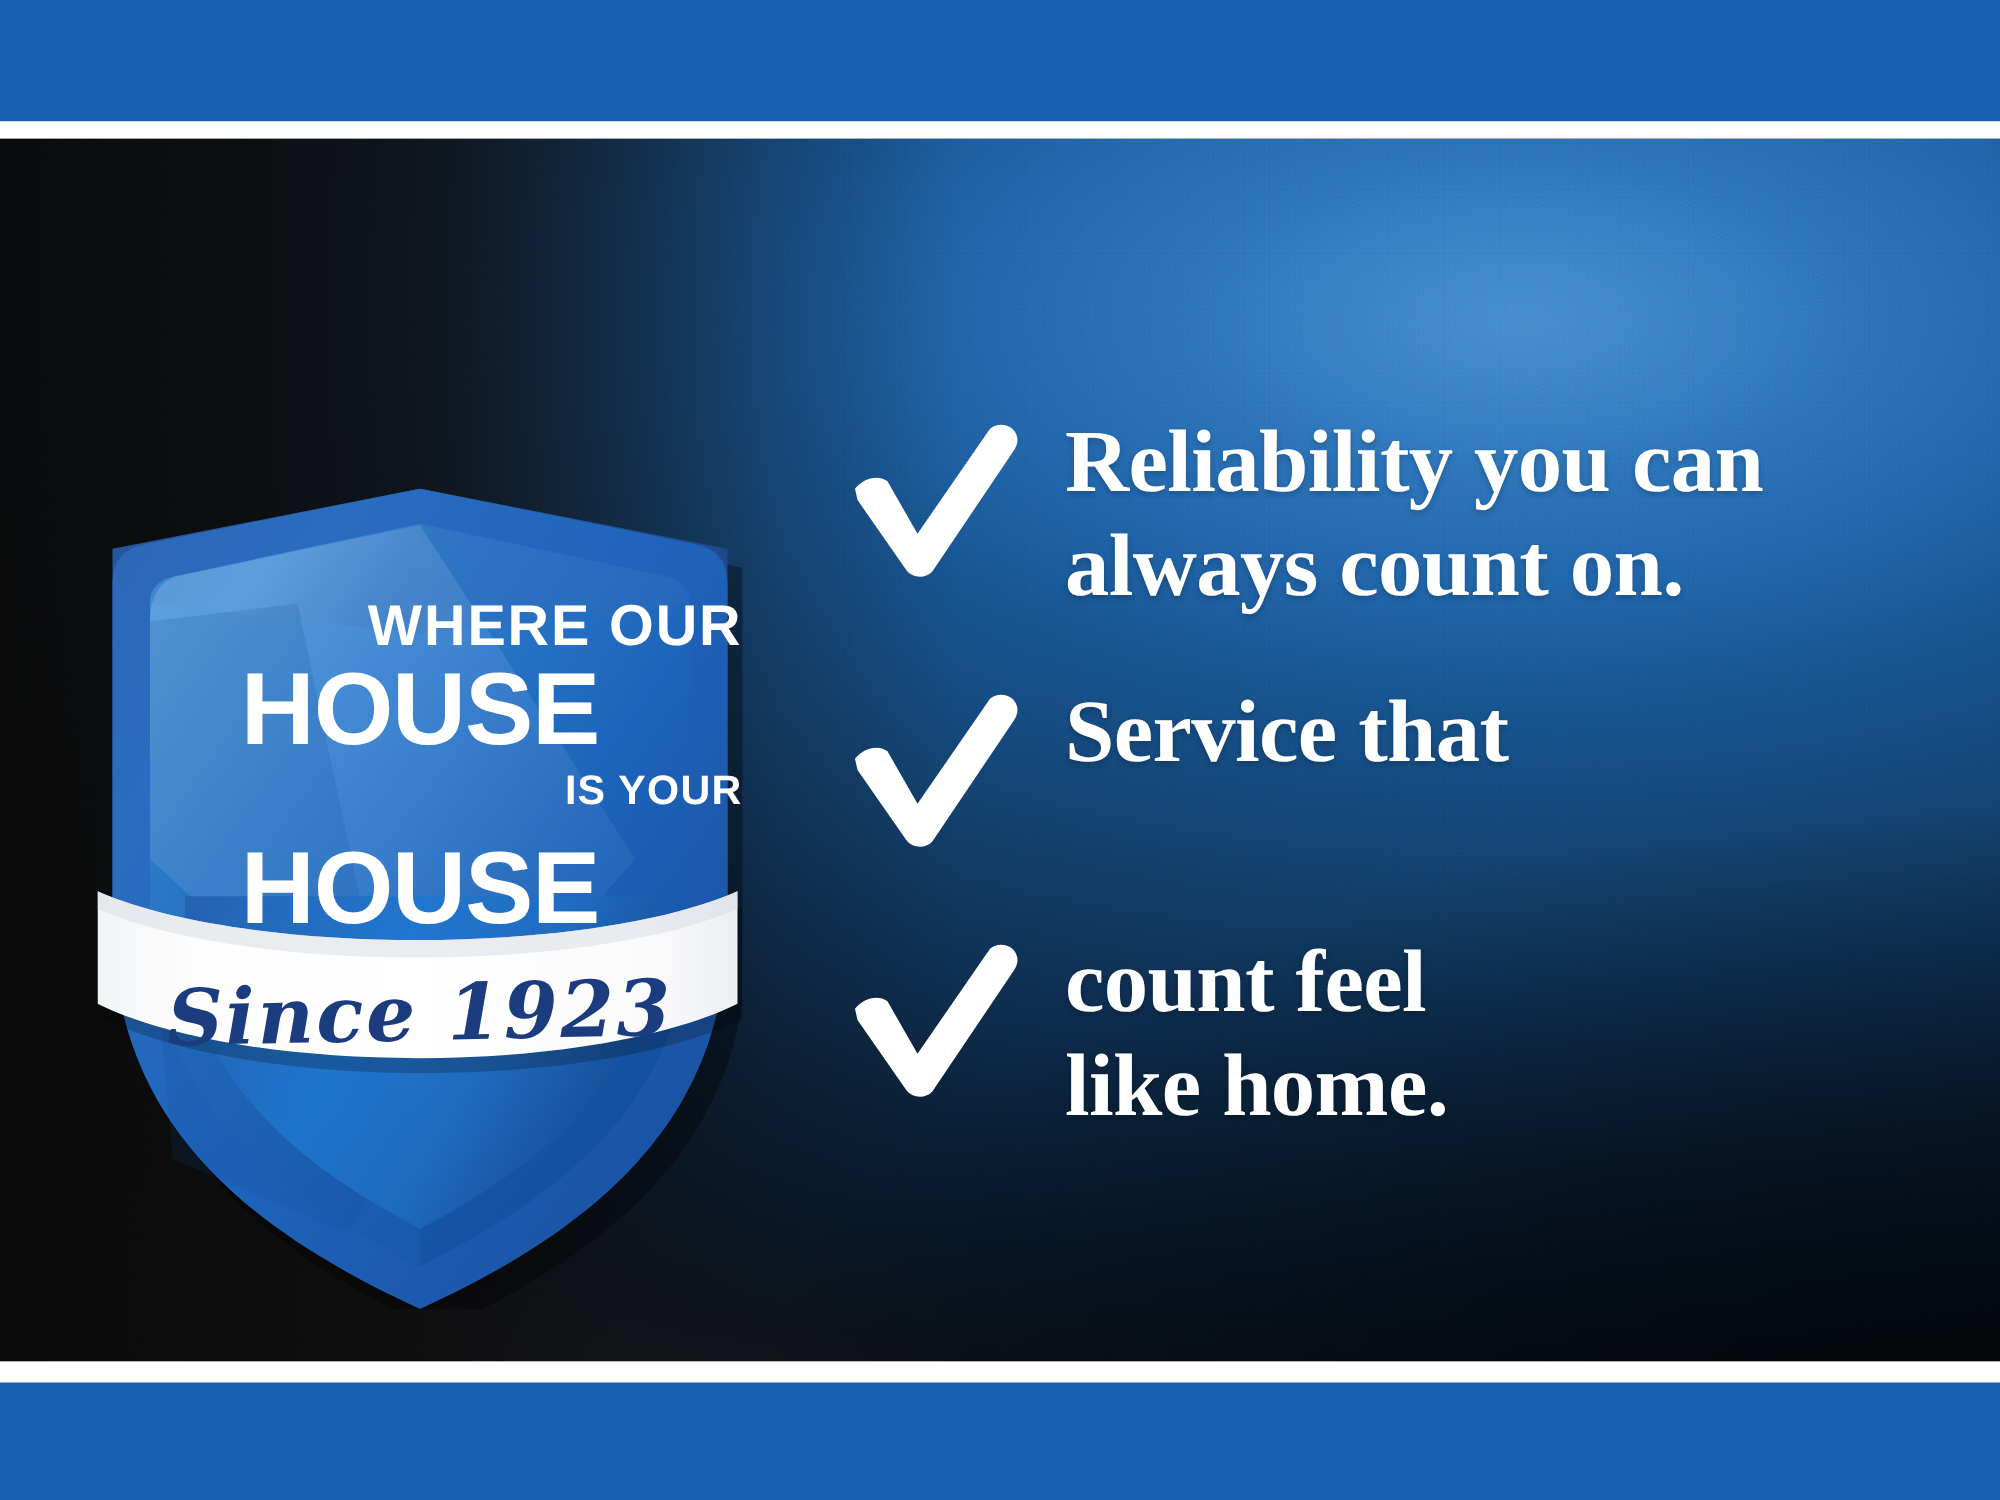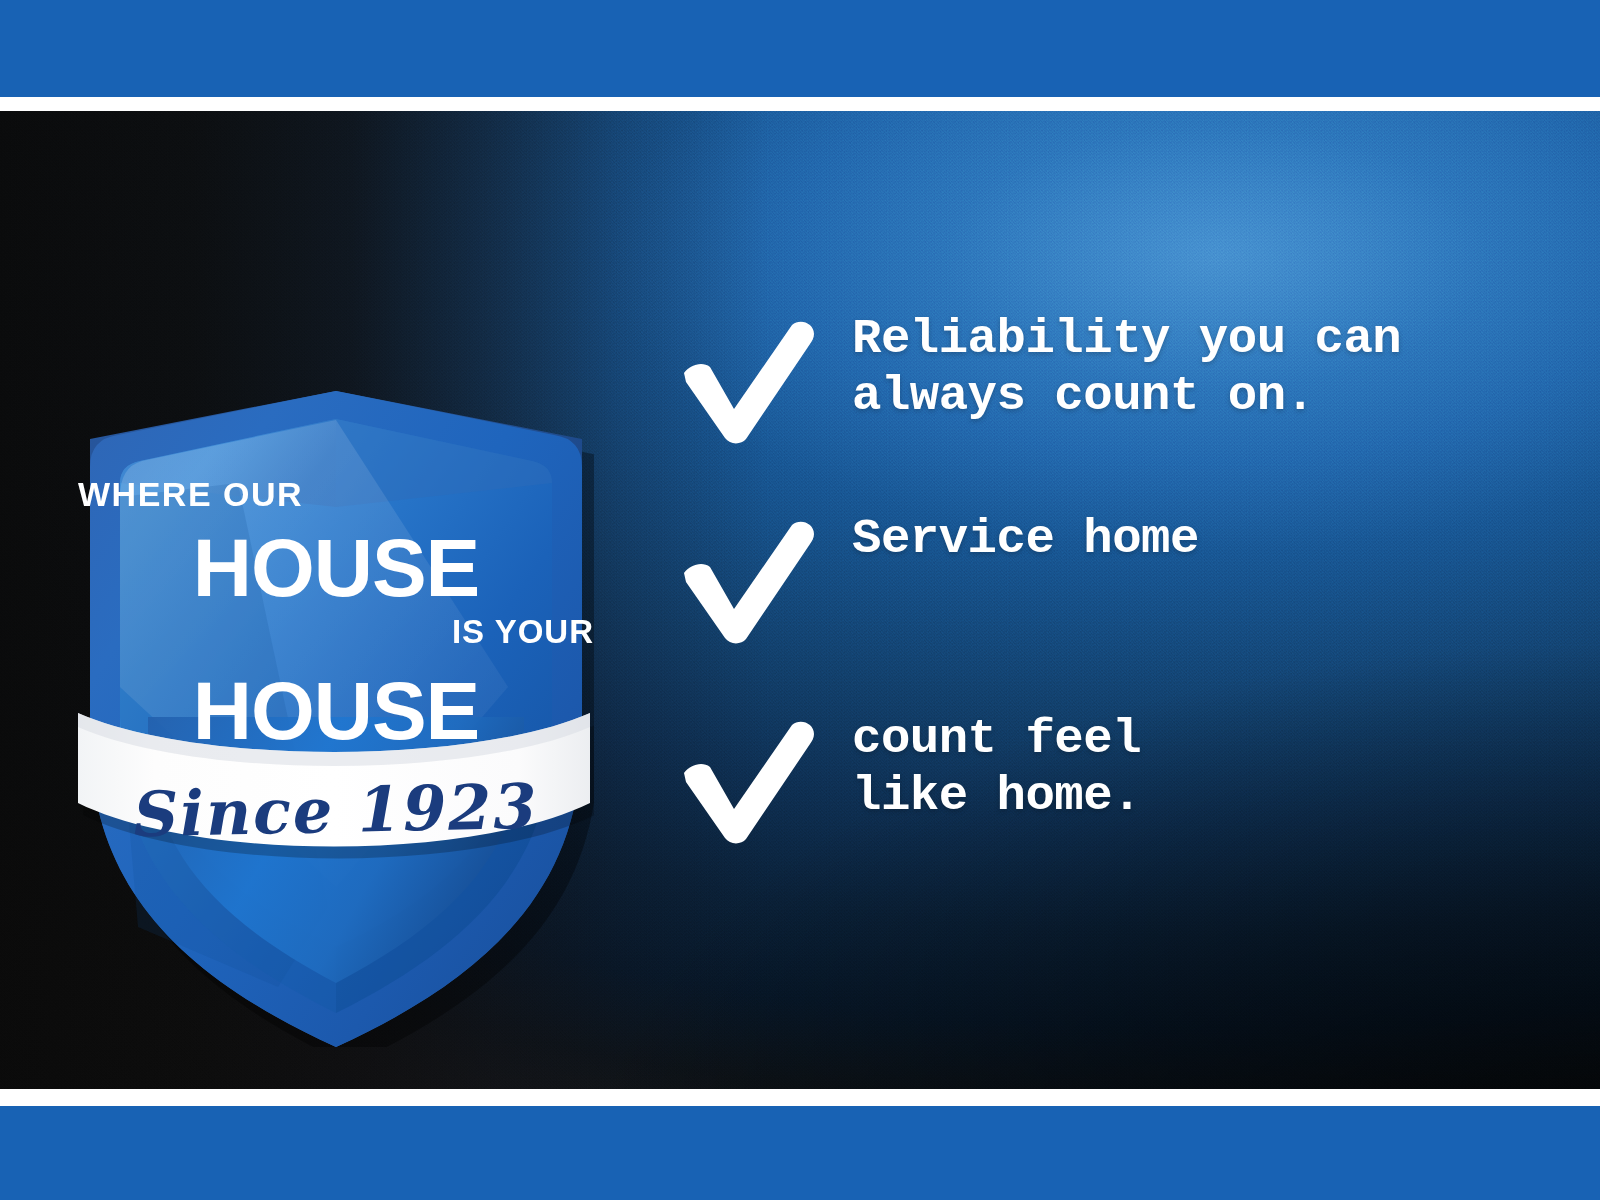--- a/index.html
+++ b/index.html
@@ -113,22 +113,22 @@
     text-align:center;
     color:#ffffff;
     font-family:"Liberation Sans", sans-serif;
     font-weight:bold;
     pointer-events:none;
   }
   .bt-line { display:block; white-space:nowrap; }
 
   .bt-where {
     position:absolute; left:0; width:516px; top:90px;
-    font-size:34px; letter-spacing:1.5px; line-height:1;
-    text-align:left;
+    font-size:46px; letter-spacing:1.5px; line-height:1;
+    text-align:right;
   }
   .bt-house1 {
     position:absolute; left:0; width:516px; top:140px;
     font-size:82px; letter-spacing:-1px; line-height:1;
     text-align:center;
   }
   .bt-isyour {
     position:absolute; left:0; width:516px; top:228px;
     font-size:33px; letter-spacing:1px; line-height:1;
     text-align:right;
@@ -167,26 +167,27 @@
   .check {
     position:absolute;
     left:0; top:6px;
     width:150px; height:128px;
   }
   .check svg { display:block; width:100%; height:100%; }
 
   .bullet-text {
     margin-left:184px;
     color:#ffffff;
-    font-family:Liberation Mono, monospace;
+    font-family:Liberation Serif, serif;
     font-weight:bold;
-    font-size:49px;
+    font-size:71px;
     line-height:1.17;
     letter-spacing:-0.5px;
     text-shadow:0 2px 5px rgba(0,0,0,0.22);
+    margin-top:18px;
   }
   .bullet-text .tl { display:block; white-space:nowrap; }
 
   #b1 { top:0; }
   #b2 { margin-top:42px; }
   #b3 { margin-top:44px; }
 </style>
 </head>
 <body>
 
@@ -332,21 +333,21 @@
                      L 66 92
                      L 124 8
                      C 132 1 146 6 146 17
                      C 146 21 144 24 142 27
                      L 78 122
                      C 73 128 62 128 57 121
                      L 18 65 Z" fill="#ffffff"></path>
           </svg>
         </div>
         <div class="bullet-text">
-          <span class="tl">Service home</span>
+          <span class="tl">Service that</span>
         </div>
       </div>
 
       <div class="bullet" id="b3">
         <div class="check">
           <svg viewBox="0 0 150 128" xmlns="http://www.w3.org/2000/svg">
             <path d="M 16 56
                      C 22 48 34 44 42 50
                      L 66 92
                      L 124 8

